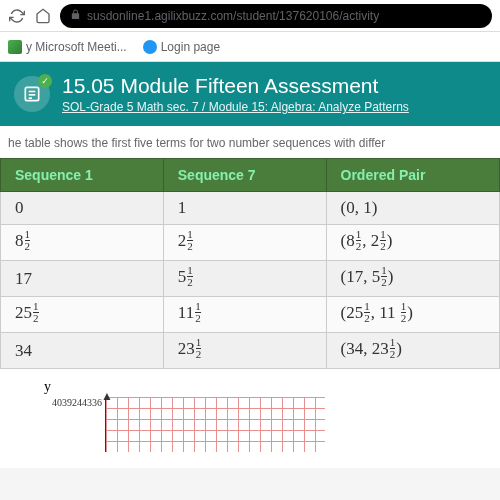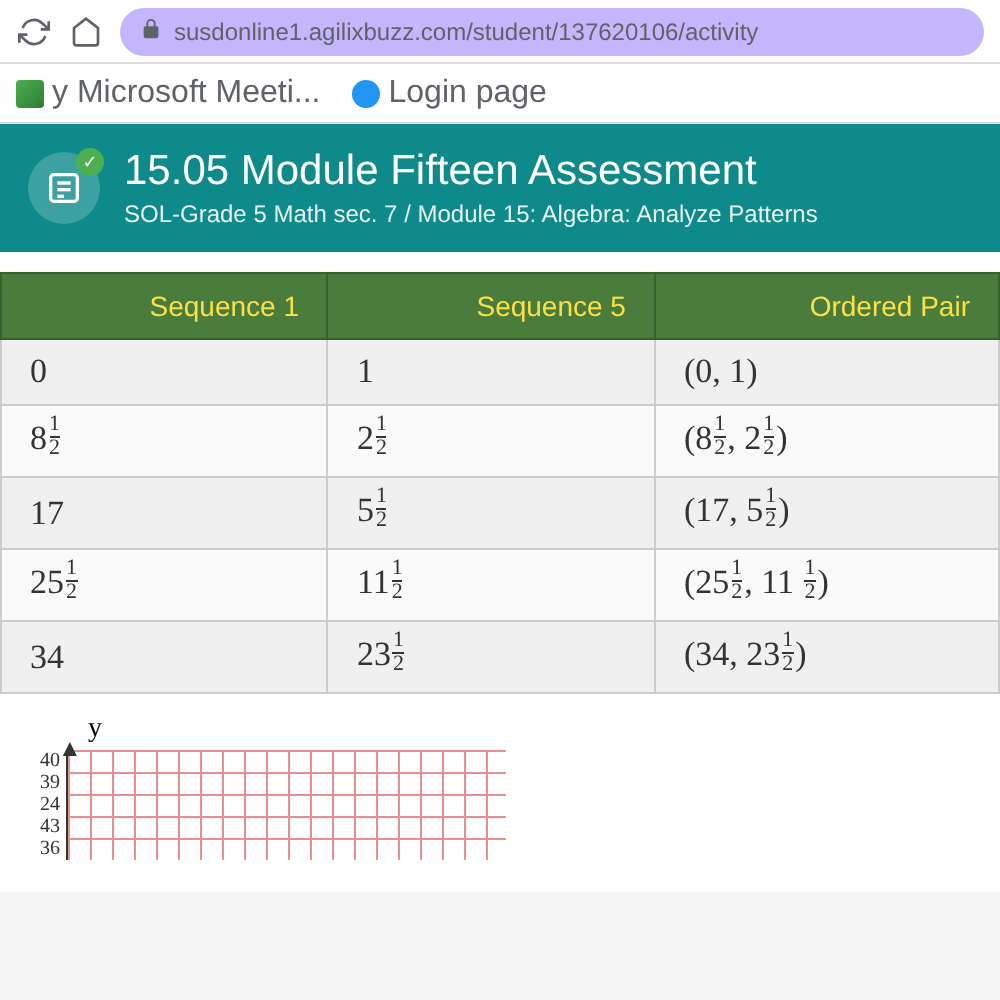--- a/index.html
+++ b/index.html
@@ -1,53 +1,53 @@
 <!DOCTYPE html>
 <html><head>
   <meta charset="utf-8">
   <style>
     * { margin: 0; padding: 0; box-sizing: border-box; }
     body { font-family: Arial, sans-serif; width: 500px; height: 500px; overflow: hidden; background: #f5f5f5; }
     
     .browser-bar { background: #fff; height: 32px; display: flex; align-items: center; padding: 0 8px; border-bottom: 1px solid #ddd; }
     .nav-btn { width: 18px; height: 18px; margin-right: 8px; color: #5f6368; display: flex; align-items: center; justify-content: center; cursor: pointer; }
-    .url-bar { flex: 1; background: #c4b5fd; border-radius: 14px; height: 24px; display: flex; align-items: center; padding: 0 10px; font-size: 12px; color: #5f6368; }
+    .url-bar { flex: 1; background: #000000; border-radius: 14px; height: 24px; display: flex; align-items: center; padding: 0 10px; font-size: 12px; color: #5f6368; }
     .lock-icon { color: #5f6368; margin-right: 6px; font-size: 11px; }
     
-    .bookmarks-bar { background: #fff; height: 30px; display: flex; align-items: center; padding: 0 8px; border-bottom: 1px solid #ddd; font-size: 16px; color: #5f6368; }
+    .bookmarks-bar { background: #fff; height: 30px; display: flex; align-items: center; padding: 0 8px; border-bottom: 1px solid #ddd; font-size: 12px; color: #5f6368; }
     .bookmark { display: flex; align-items: center; margin-right: 16px; cursor: pointer; }
     .bookmark-icon { width: 14px; height: 14px; margin-right: 4px; border-radius: 2px; }
     .bi-green { background: linear-gradient(135deg, #4CAF50, #2E7D32); }
     .bi-multi { background: linear-gradient(45deg, #f44336, #ff9800, #4CAF50, #2196F3); }
     .bi-blue { background: #2196F3; border-radius: 50%; }
     
     .header { background: #0e8a8a; padding: 12px 14px; display: flex; align-items: center; }
     .header-icon { width: 36px; height: 36px; border-radius: 50%; background: rgba(255,255,255,0.2); display: flex; align-items: center; justify-content: center; margin-right: 12px; position: relative; }
     .header-icon svg { width: 20px; height: 20px; }
     .check-badge { position: absolute; top: -2px; right: -2px; width: 14px; height: 14px; background: #4CAF50; border-radius: 50%; display: flex; align-items: center; justify-content: center; color: #fff; font-size: 9px; }
     .header-text { color: #fff; }
     .header-title { font-size: 21px; font-weight: 500; }
-    .header-sub { font-size: 12px; opacity: 0.9; margin-top: 2px; }
+    .header-sub { font-size: 12px; opacity: 0.9; margin-top: 2px; text-decoration: underline; }
     
     .content { background: #fff; padding: 6px 0; }
     .prompt { font-size: 12px; color: #666; padding: 4px 8px; }
     
     table { border-collapse: collapse; width: 100%; margin-top: 4px; }
-    th { background: #4a7c3c; color: #fde047; text-align: right; padding: 8px 14px; font-size: 14px; font-weight: 400; border: 1px solid #3a6030; }
+    th { background: #4a7c3c; color: #86efac; text-align: left; padding: 8px 14px; font-size: 14px; font-weight: 700; border: 1px solid #3a6030; }
     td { border: 1px solid #ccc; padding: 6px 14px; font-family: 'Segoe Script', cursive; font-size: 17px; color: #333; background: #fafafa; }
     tr:nth-child(even) td { background: #f0f0f0; }
     
     .frac { display: inline-block; vertical-align: middle; font-size: 11px; line-height: 1; text-align: center; margin: 0 1px; position: relative; top: -2px; }
     .frac .top { display: block; border-bottom: 1px solid #333; }
     .frac .bot { display: block; }
     
     .graph-area { padding: 10px 20px; background: #fff; }
     .y-label { font-family: 'Segoe Script', cursive; font-size: 14px; margin-left: 24px; margin-bottom: 2px; }
     .graph { display: flex; }
-    .y-ticks { display: flex; flex-direction: column; font-size: 10px; color: #333; font-family: 'Segoe Script', cursive; text-align: right; padding-right: 3px; }
+    .y-ticks { display: flex; flex-direction: row; font-size: 10px; color: #333; font-family: 'Segoe Script', cursive; text-align: right; padding-right: 3px; margin-left: 32px; }
     .y-ticks span { height: 11px; line-height: 11px; }
     .grid { width: 220px; height: 55px; background-image: linear-gradient(#e89090 1px, transparent 1px), linear-gradient(90deg, #e89090 1px, transparent 1px); background-size: 11px 11px; border-left: 1.5px solid #333; position: relative; }
     .arrow-up { position: absolute; top: -8px; left: -5px; font-size: 12px; color: #333; }
   </style>
 </head>
 <body>
 
 <div class="browser-bar">
   <div class="nav-btn">
     <svg viewBox="0 0 24 24" width="16" height="16" fill="none" stroke="currentColor" stroke-width="2">
@@ -91,26 +91,27 @@
       </svg>
     <div class="check-badge">✓</div>
   </div>
   <div class="header-text">
     <div class="header-title">15.05 Module Fifteen Assessment</div>
     <div class="header-sub">SOL-Grade 5 Math sec. 7 / Module 15: Algebra: Analyze Patterns</div>
   </div>
 </div>
 
 <div class="content">
+  <div class="prompt">he table shows the first five terms for two number sequences with differ</div>
 
   <table>
     <tbody>
         <tr>
       <th>Sequence 1</th>
-      <th>Sequence 5</th>
+      <th>Sequence 7</th>
       <th>Ordered Pair</th>
     </tr>
     <tr>
       <td>0</td>
       <td>1</td>
       <td>(0, 1)</td>
     </tr>
     <tr>
       <td><span>8</span><span class="frac"><span class="top">1</span><span class="bot">2</span></span></td>
       <td><span>2</span><span class="frac"><span class="top">1</span><span class="bot">2</span></span></td>

